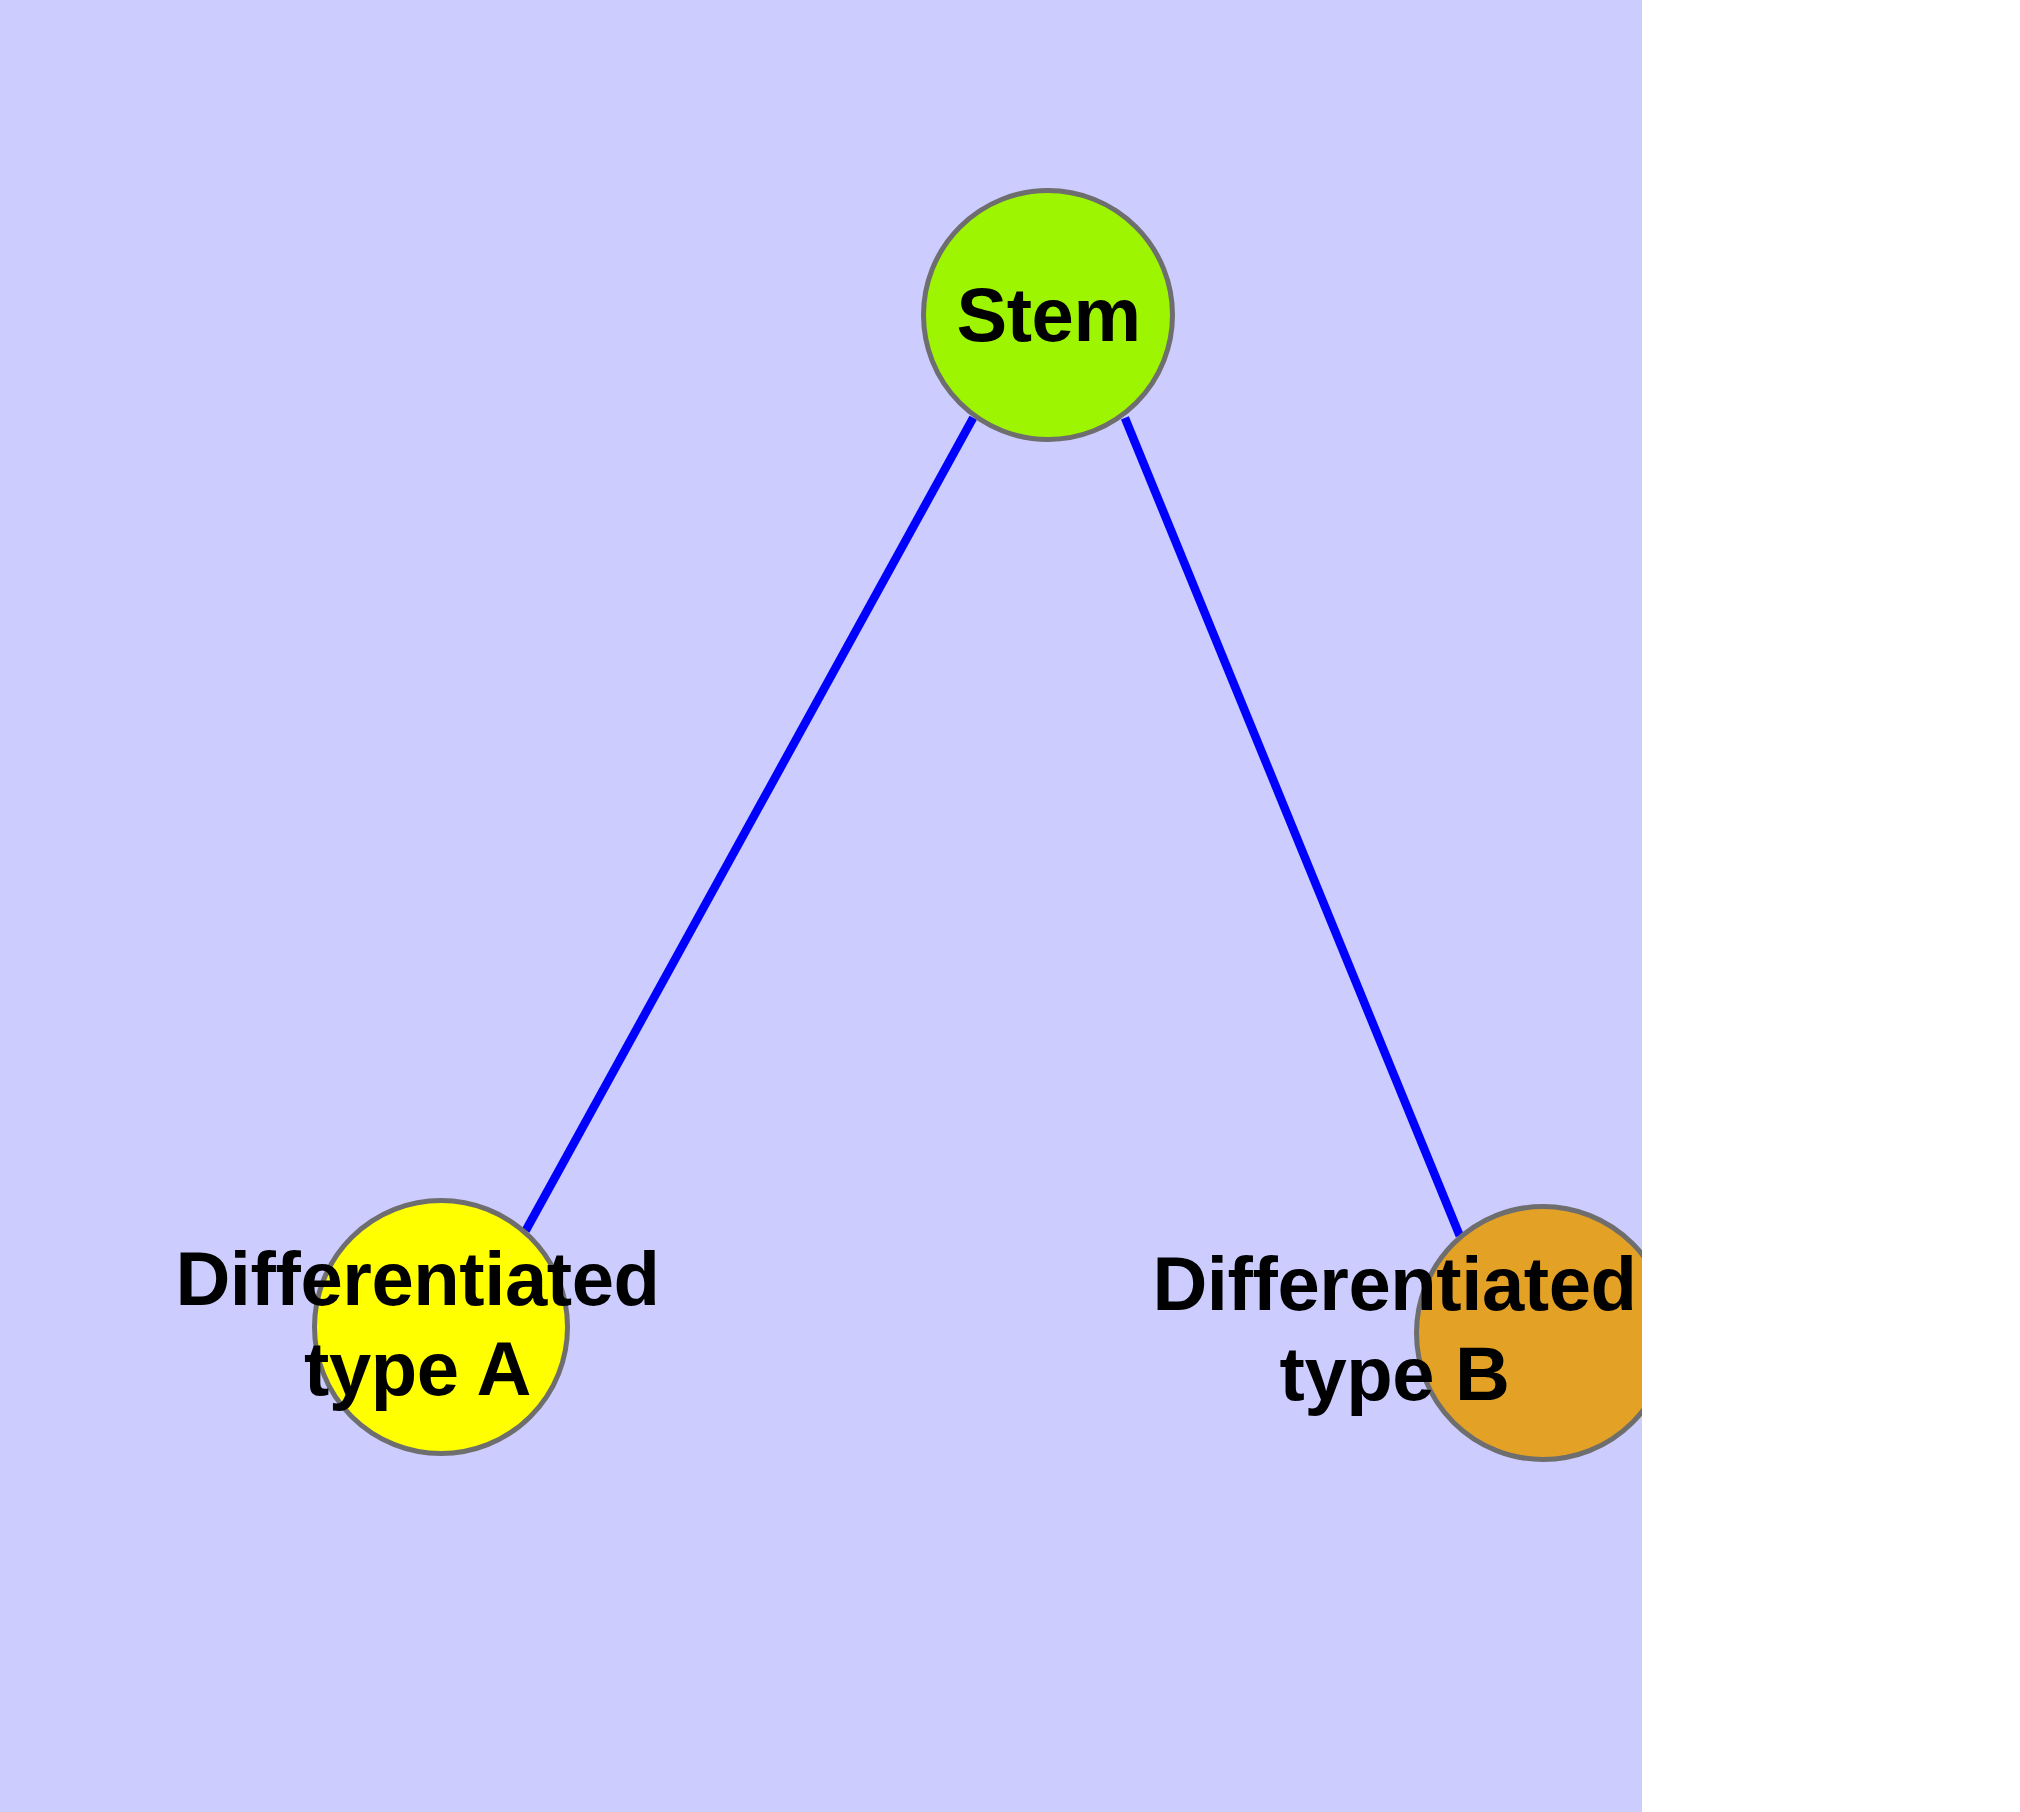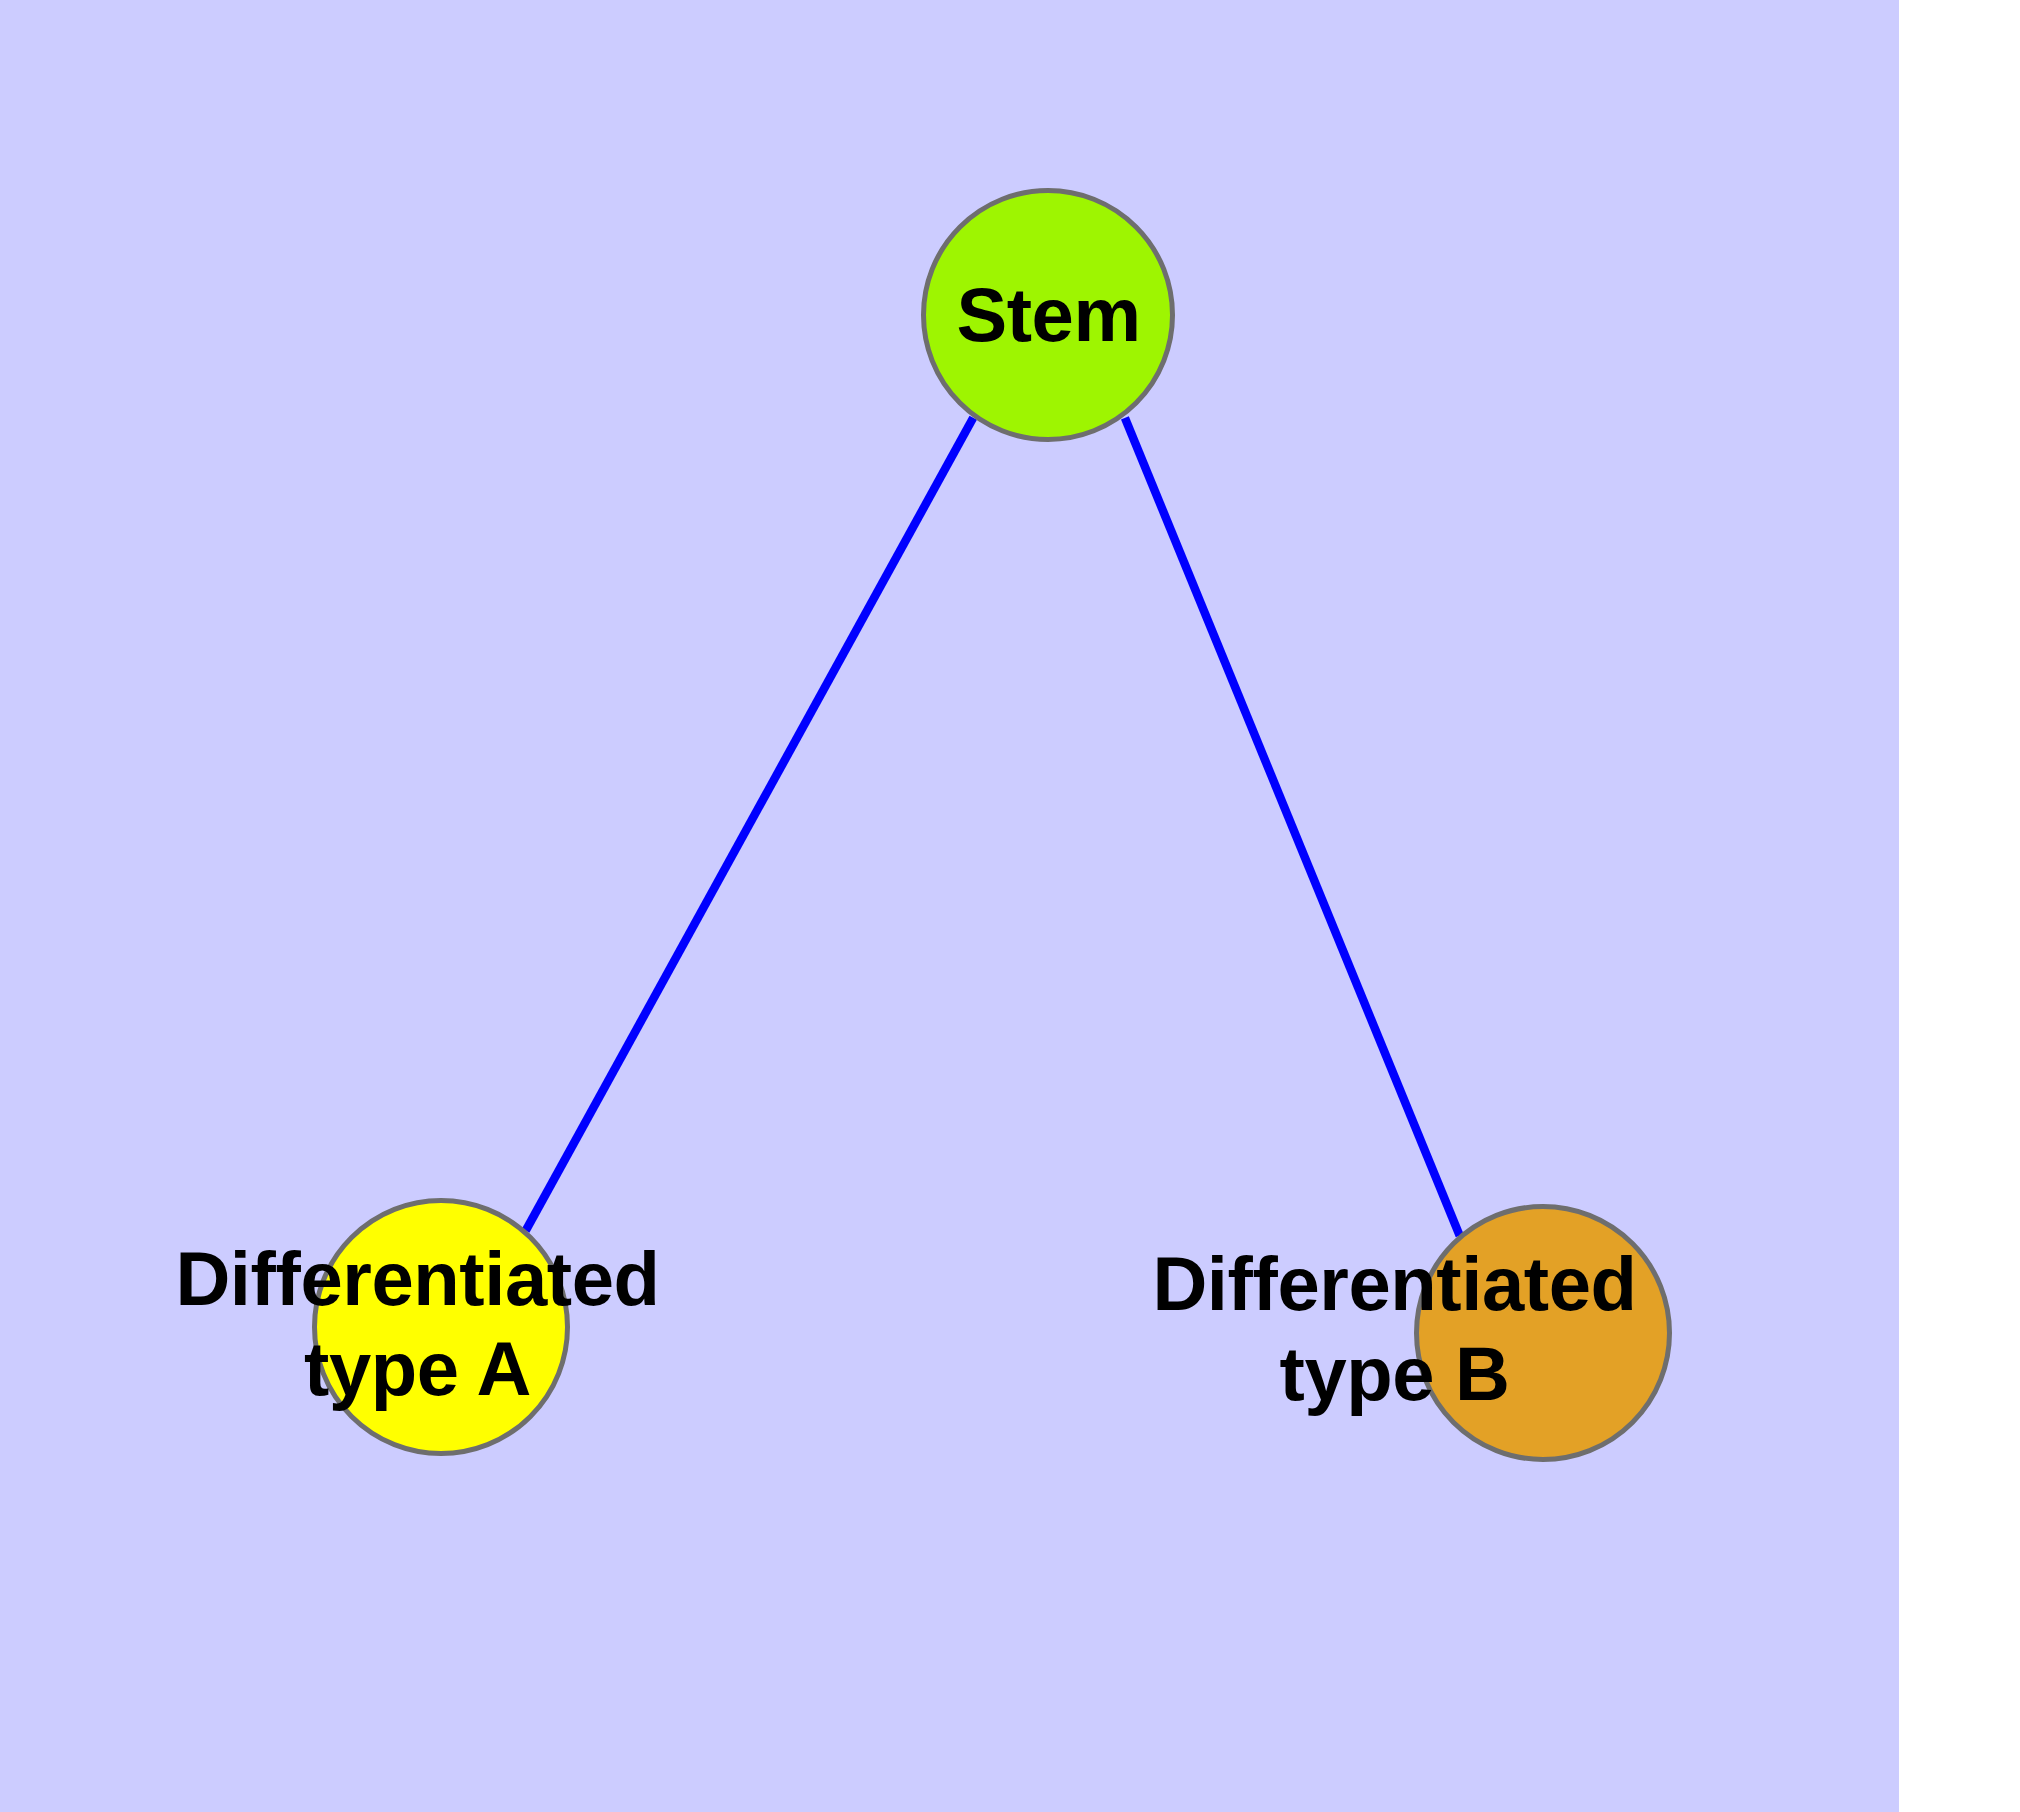--- a/index.html
+++ b/index.html
@@ -34,21 +34,21 @@
     font-family: "Liberation Sans", sans-serif;
     text-align: center;
     white-space: pre;
     line-height: 1.18;
     letter-spacing: -0.4px;
   }
 </style>
 </head>
 <body>
 
-<div id="canvas" style="width: 1899px; height: 1812px; background: rgb(204, 204, 255);">
+<div id="canvas" style="width: 1642px; height: 1812px; background: rgb(204, 204, 255);">
 
   <svg id="edges-layer" viewBox="0 0 2384 2138" xmlns="http://www.w3.org/2000/svg" style="width: 2021px; height: 1812px;">
     <line class="edge-line" x1="1148" y1="493" x2="620" y2="1452" stroke="#0000ff" stroke-width="10" stroke-linecap="butt"></line>
     <line class="edge-line" x1="1327" y1="493" x2="1722" y2="1458" stroke="#0000ff" stroke-width="10" stroke-linecap="butt"></line>
   </svg>
 
   <div class="node" style="left: 921px; top: 188px; width: 254px; height: 254px; background: rgb(158, 245, 1); border: 5.1px solid rgb(110, 110, 110);"></div>
   <div class="node" style="left: 312px; top: 1198px; width: 258px; height: 258px; background: rgb(255, 255, 0); border: 5.1px solid rgb(110, 110, 110);"></div>
   <div class="node" style="left: 1414px; top: 1204px; width: 258px; height: 258px; background: rgb(227, 161, 38); border: 5.1px solid rgb(110, 110, 110);"></div>
 

